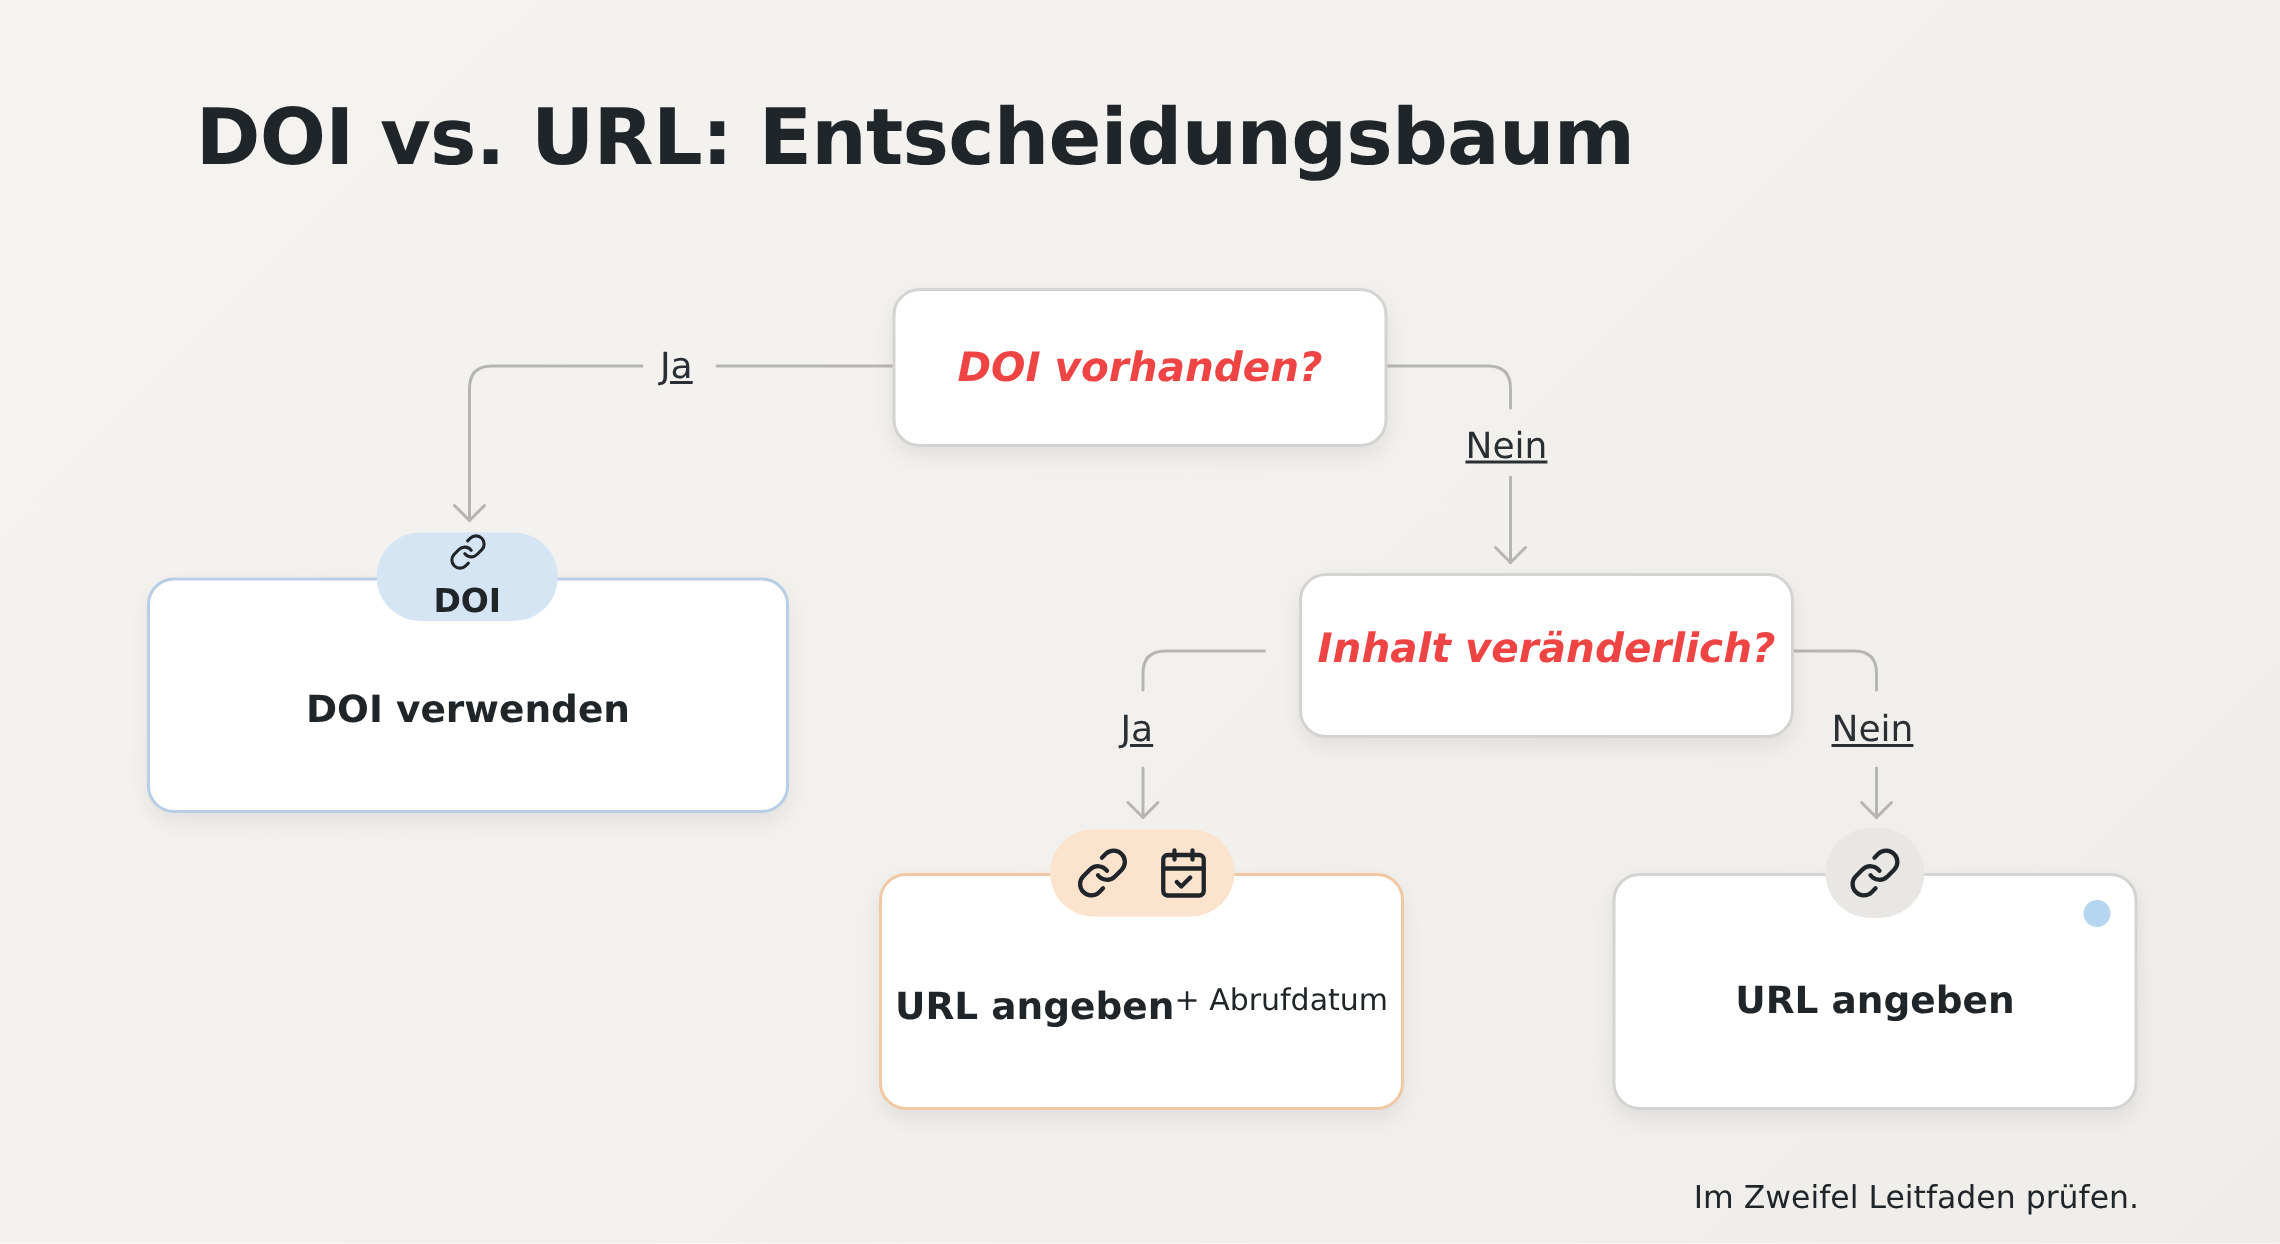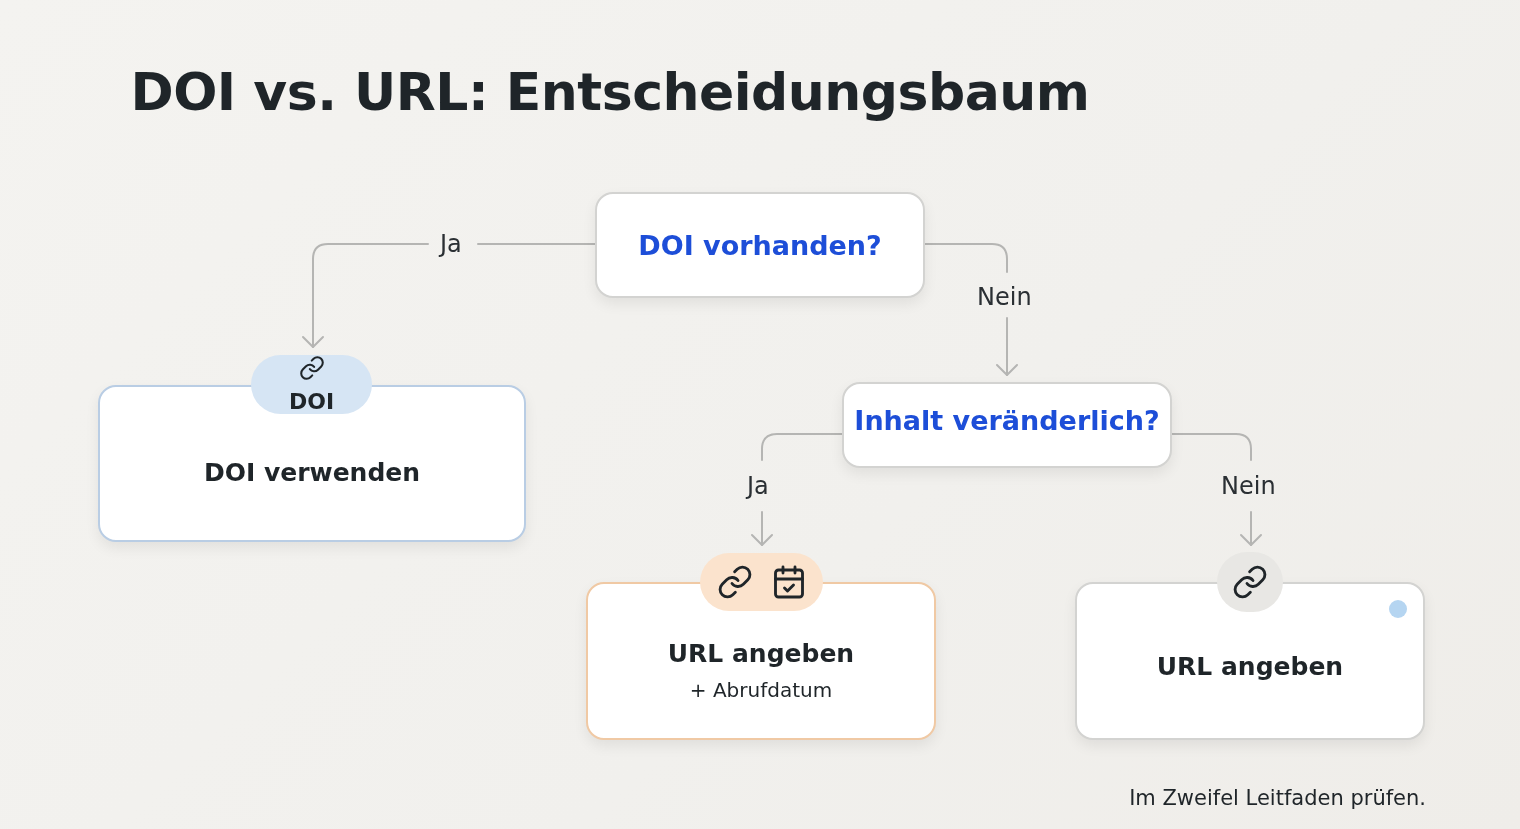--- a/index.html
+++ b/index.html
@@ -13,26 +13,26 @@
     position:absolute; left:0; width:1220px; top:62px; text-align:center;
     font-size:52px; font-weight:bold; color:#1f2529; letter-spacing:-0.5px;
   }
   svg.connectors { position:absolute; left:0; top:0; }
   .node {
     position:absolute; background:#ffffff; border:2px solid #d3d3d1; border-radius:18px;
     box-shadow: 0 6px 14px rgba(0,0,0,0.07);
     display:flex; align-items:center; justify-content:center; text-align:center;
     box-sizing:border-box;
   }
-  .q-text { font-size:27px; font-weight:bold; color:#1d4ed8; }
-  .card { flex-direction:column; }
+  .q-text { font-size:27px; font-weight:bold; color:#ef4444;font-style:italic; }
+  .card { flex-direction:row; }
   .card-title { font-size:25px; font-weight:bold; color:#1f2529; margin-top:18px; }
   .card-sub { font-size:20px; color:#1f2529; margin-top:10px; }
   .branch-label {
-    position:absolute; font-size:24px; color:#2a2f33; background:transparent;
+    position:absolute; font-size:24px; color:#2a2f33; background:transparent;text-decoration:underline;
   }
   .badge {
     position:absolute; border-radius:32px; display:flex; align-items:center; justify-content:center;
     gap:8px; font-size:22px; font-weight:bold; color:#1f2529;
   }
   .footnote {
     position:absolute; right:94px; top:786px; font-size:21px; color:#1f2529;
   }
   .dot { position:absolute; width:18px; height:18px; border-radius:50%; }
 </style>
@@ -67,21 +67,21 @@
 </svg>
 
 <div class="branch-label" style="left:440px; top:230px;">Ja</div>
 <div class="branch-label" style="left:977px; top:283px;">Nein</div>
 <div class="branch-label" style="left:747px; top:472px;">Ja</div>
 <div class="branch-label" style="left:1221px; top:472px;">Nein</div>
 
 <div class="node" style="left:595px; top:192px; width:330px; height:106px;">
   <span class="q-text">DOI vorhanden?</span>
 </div>
-<div class="node" style="left:842px; top:382px; width:330px; height:86px;">
+<div class="node" style="left:866px; top:382px; width:330px; height:110px;">
   <span class="q-text" style="margin-top:-10px;">Inhalt veränderlich?</span>
 </div>
 
 <div class="node card" style="left:98px; top:385px; width:428px; height:157px; border-color:#b9cde4;">
   <div class="card-title">DOI verwenden</div>
 </div>
 <div class="badge" style="left:251px; top:355px; width:121px; height:59px; background:#d6e5f4;flex-direction:column;">
   <svg width="36" height="36" viewBox="0 0 24 24" fill="none" stroke="#1f2529" stroke-width="1.9" stroke-linecap="round" stroke-linejoin="round">
     <path d="M10 13a5 5 0 0 0 7.54.54l3-3a5 5 0 0 0-7.07-7.07l-1.72 1.71"></path>
     <path d="M14 11a5 5 0 0 0-7.54-.54l-3 3a5 5 0 0 0 7.07 7.07l1.71-1.71"></path>

